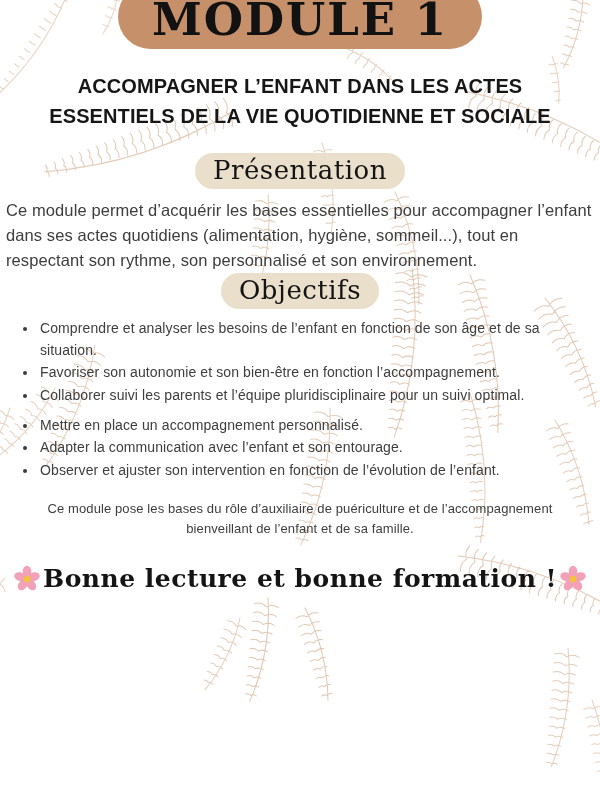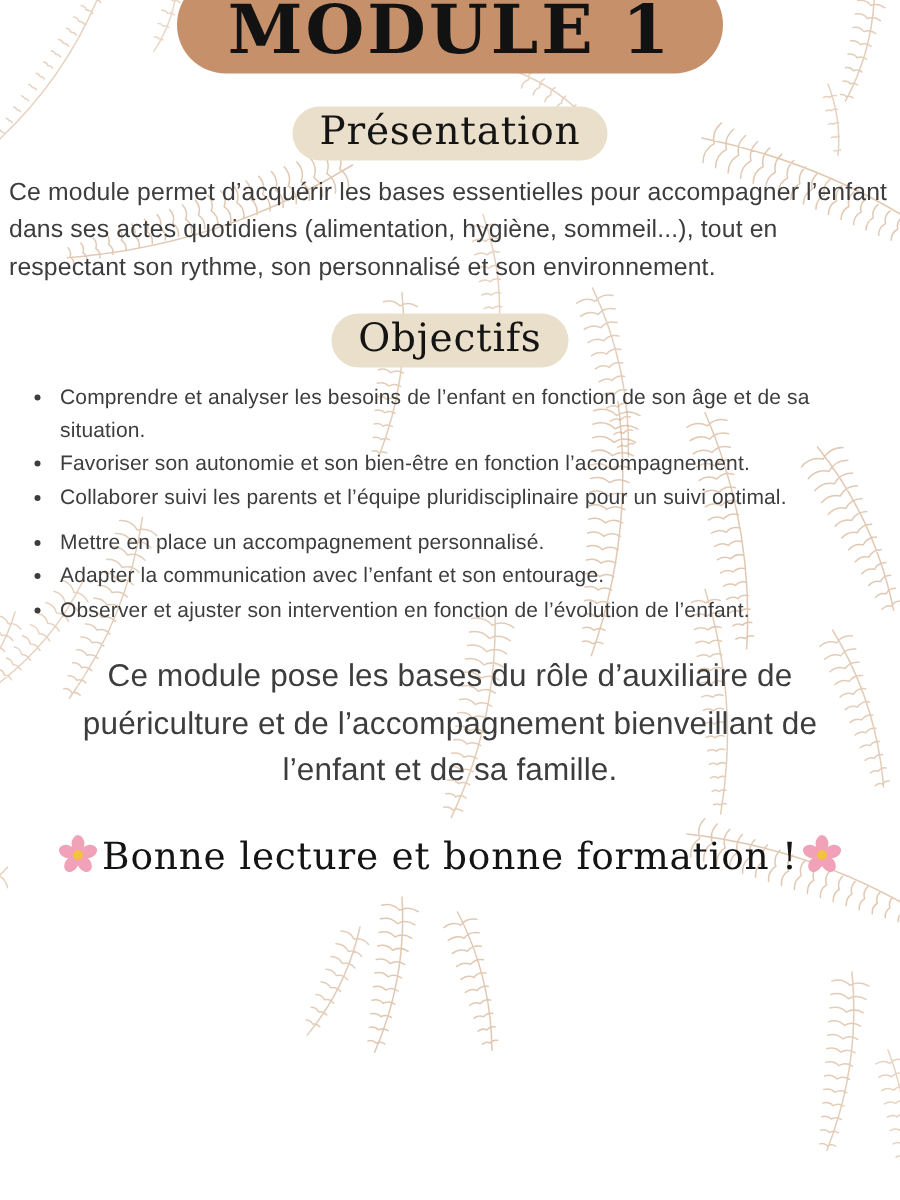--- a/index.html
+++ b/index.html
@@ -32,44 +32,44 @@
   }
 
   .pill-row{display:flex;justify-content:center;}
   .pill-heading{
     background:var(--pill-beige,#eadfca);
     border-radius:22px;padding:2px 18px 4px 18px;
     font-family:"DejaVu Serif",serif;font-weight:400;font-size:26px;
     color:#141414;letter-spacing:0.5px;white-space:nowrap;
   }
   .mt-presentation{margin-top:22px;}
-  .mt-objectifs{margin-top:18px;}
+  .mt-objectifs{margin-top:0;}
   .mt-competences{margin-top:8px;}
 
   .body-par{
     margin:9px 6px 0 6px;
     font-size:16.5px;line-height:1.5;letter-spacing:0.1px;
   }
   ul.bullets{
     margin:8px 10px 0 0;padding:0 8px 0 38px;
     font-size:14px;line-height:1.6;letter-spacing:0.1px;
   }
   ul.bullets li{padding-left:2px;}
 
   .closing{
     margin:18px auto 0 auto;max-width:532px;
-    text-align:center;font-size:21px;line-height:1.5;letter-spacing:0.1px;
+    text-align:center;font-size:13px;line-height:1.5;letter-spacing:0.1px;
   }
 
   .footer{
     margin-top:26px;
     display:flex;justify-content:center;align-items:center;gap:2px;
   }
   .footer-text{
-    font-family:"DejaVu Serif",serif;font-weight:400;font-size:25px;
+    font-family:"DejaVu Serif",serif;font-weight:700;font-size:25px;
     color:#141414;letter-spacing:0.5px;white-space:nowrap;
   }
   .flower{width:28px;height:28px;display:inline-block;flex:0 0 auto;}
 </style>
 </head>
 <body>
 
 <svg id="ferns" xmlns="http://www.w3.org/2000/svg" aria-hidden="true">
     <g transform="translate(68 -8) rotate(35)" stroke="#c89b72" fill="none" opacity="0.45" stroke-width="1" stroke-linecap="round">
       <path d="M0 0 Q 15.6 65 0 130 M0 9 q -2.1565384615384615 -1.6773076923076922 -4.792307692307692 -0.47923076923076924 M0 9 q 2.1565384615384615 -1.6773076923076922 4.792307692307692 -0.47923076923076924 M0 18 q -2.063076923076923 -1.6046153846153843 -4.584615384615384 -0.4584615384615385 M0 18 q 2.063076923076923 -1.6046153846153843 4.584615384615384 -0.4584615384615385 M0 27 q -1.9696153846153848 -1.531923076923077 -4.376923076923077 -0.43769230769230777 M0 27 q 1.9696153846153848 -1.531923076923077 4.376923076923077 -0.43769230769230777 M0 36 q -1.8761538461538463 -1.4592307692307693 -4.1692307692307695 -0.41692307692307695 M0 36 q 1.8761538461538463 -1.4592307692307693 4.1692307692307695 -0.41692307692307695 M0 45 q -1.7826923076923078 -1.3865384615384615 -3.9615384615384617 -0.3961538461538462 M0 45 q 1.7826923076923078 -1.3865384615384615 3.9615384615384617 -0.3961538461538462 M0 54 q -1.6892307692307693 -1.3138461538461537 -3.753846153846154 -0.3753846153846154 M0 54 q 1.6892307692307693 -1.3138461538461537 3.753846153846154 -0.3753846153846154 M0 63 q -1.5957692307692308 -1.241153846153846 -3.546153846153846 -0.3546153846153846 M0 63 q 1.5957692307692308 -1.241153846153846 3.546153846153846 -0.3546153846153846 M0 72 q -1.5023076923076923 -1.1684615384615384 -3.3384615384615386 -0.3338461538461539 M0 72 q 1.5023076923076923 -1.1684615384615384 3.3384615384615386 -0.3338461538461539 M0 81 q -1.4088461538461539 -1.0957692307692306 -3.1307692307692307 -0.3130769230769231 M0 81 q 1.4088461538461539 -1.0957692307692306 3.1307692307692307 -0.3130769230769231 M0 90 q -1.3153846153846156 -1.0230769230769232 -2.9230769230769234 -0.2923076923076923 M0 90 q 1.3153846153846156 -1.0230769230769232 2.9230769230769234 -0.2923076923076923 M0 99 q -1.2219230769230771 -0.9503846153846154 -2.7153846153846155 -0.27153846153846156 M0 99 q 1.2219230769230771 -0.9503846153846154 2.7153846153846155 -0.27153846153846156 M0 108 q -1.1284615384615384 -0.8776923076923077 -2.5076923076923077 -0.2507692307692308 M0 108 q 1.1284615384615384 -0.8776923076923077 2.5076923076923077 -0.2507692307692308 M0 117 q -1.035 -0.8049999999999999 -2.3 -0.22999999999999998 M0 117 q 1.035 -0.8049999999999999 2.3 -0.22999999999999998 M0 126 q -0.9415384615384614 -0.7323076923076921 -2.092307692307692 -0.20923076923076922 M0 126 q 0.9415384615384614 -0.7323076923076921 2.092307692307692 -0.20923076923076922"></path>
@@ -152,20 +152,21 @@
   </svg>
 
 <div class="content">
 
   <div class="badge-row">
     <div class="badge">
       <span class="badge-label">MODULE 1</span>
     </div>
   </div>
 
+  <div class="headline">ACCOMPAGNER L’ENFANT DANS LES ACTES ESSENTIELS DE LA VIE QUOTIDIENNE ET SOCIALE</div>
 
   <div class="pill-row mt-presentation">
     <span class="pill-heading">Présentation</span>
   </div>
 
   <p class="body-par">Ce module permet d’acquérir les bases essentielles pour accompagner l’enfant dans ses actes quotidiens (alimentation, hygiène, sommeil...), tout en respectant son rythme, son personnalisé et son environnement.</p>
 
   <div class="pill-row mt-objectifs">
     <span class="pill-heading">Objectifs</span>
   </div>

